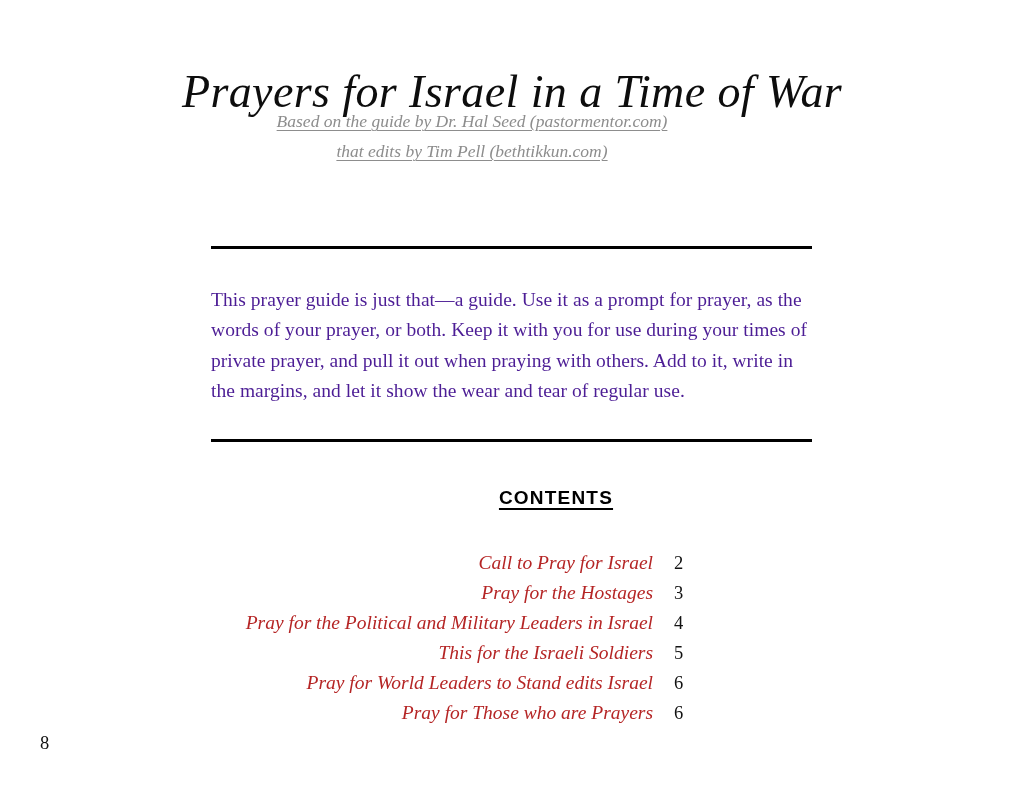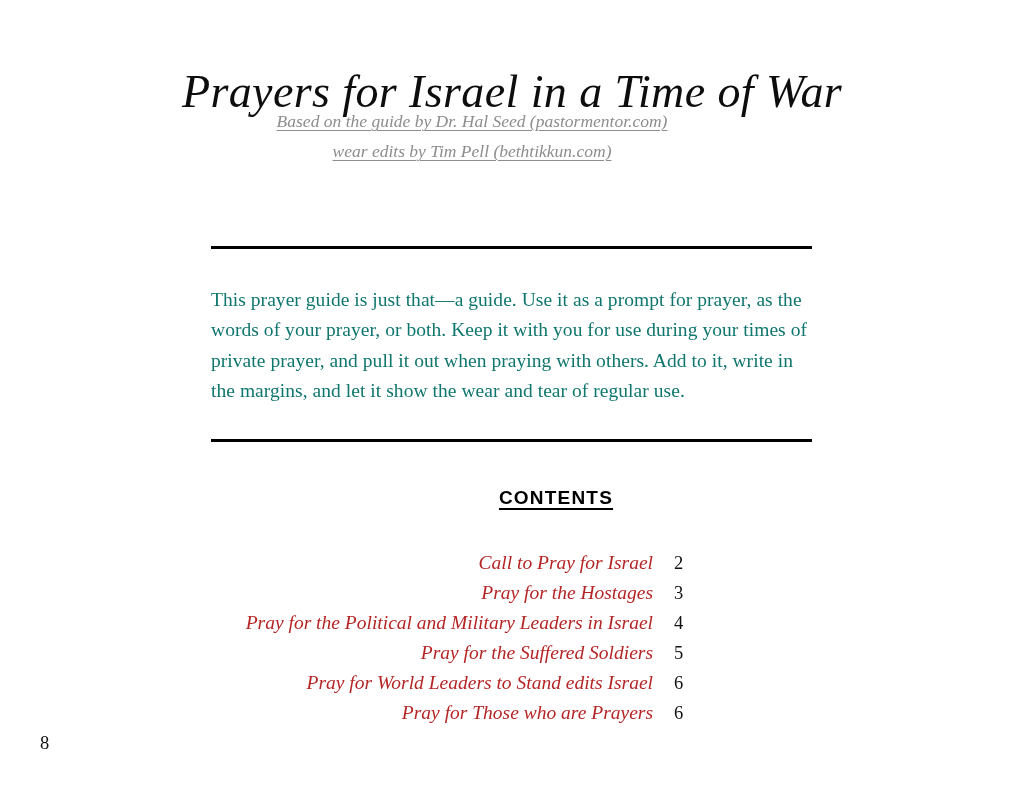--- a/index.html
+++ b/index.html
@@ -71,21 +71,21 @@
     width: 601px;
     height: 3px;
     background: #000000;
     line-height: 0;
     font-size: 0;
   }
   .intro-text {
     font-family: "Liberation Serif", "DejaVu Serif", serif;
     font-size: 19.5px;
     line-height: 30.5px;
-    color: #0f766e;
+    color: #4c1d95;
     text-align: left;
     padding-top: 16px;
     padding-bottom: 13px;
     letter-spacing: 0.05px;
   }
 
   
   .contents-heading {
     position: absolute;
     top: 487px;
@@ -143,21 +143,21 @@
 </style>
 </head>
 <body>
 
 <div class="page">
 
   <h1 class="doc-title">Prayers for Israel in a Time of War</h1>
 
   <div class="subtitle-block">
     <div class="subtitle">Based on the guide by Dr. Hal Seed (pastormentor.com)</div>
-    <div class="subtitle">wear edits by Tim Pell (bethtikkun.com)</div>
+    <div class="subtitle">that edits by Tim Pell (bethtikkun.com)</div>
   </div>
 
   <div class="intro-wrap">
     <div class="rule"></div>
     <p class="intro-text">This prayer guide is just that—a guide. Use it as a prompt for prayer, as the words of your prayer, or both. Keep it with you for use during your times of private prayer, and pull it out when praying with others. Add to it, write in the margins, and let it show the wear and tear of regular use.</p>
     <div class="rule"></div>
   </div>
 
   <div class="contents-heading">
     <span class="ul">CONTENTS</span>
@@ -174,21 +174,21 @@
       <div class="toc-title">Pray for the Hostages</div>
       <div class="toc-page">3</div>
     </div>
 
     <div class="toc-row">
       <div class="toc-title">Pray for the Political and Military Leaders in Israel</div>
       <div class="toc-page">4</div>
     </div>
 
     <div class="toc-row">
-      <div class="toc-title">Pray for the Suffered Soldiers</div>
+      <div class="toc-title">This for the Israeli Soldiers</div>
       <div class="toc-page">5</div>
     </div>
 
     <div class="toc-row">
       <div class="toc-title">Pray for World Leaders to Stand edits Israel</div>
       <div class="toc-page">6</div>
     </div>
 
     <div class="toc-row">
       <div class="toc-title">Pray for Those who are Prayers</div>

